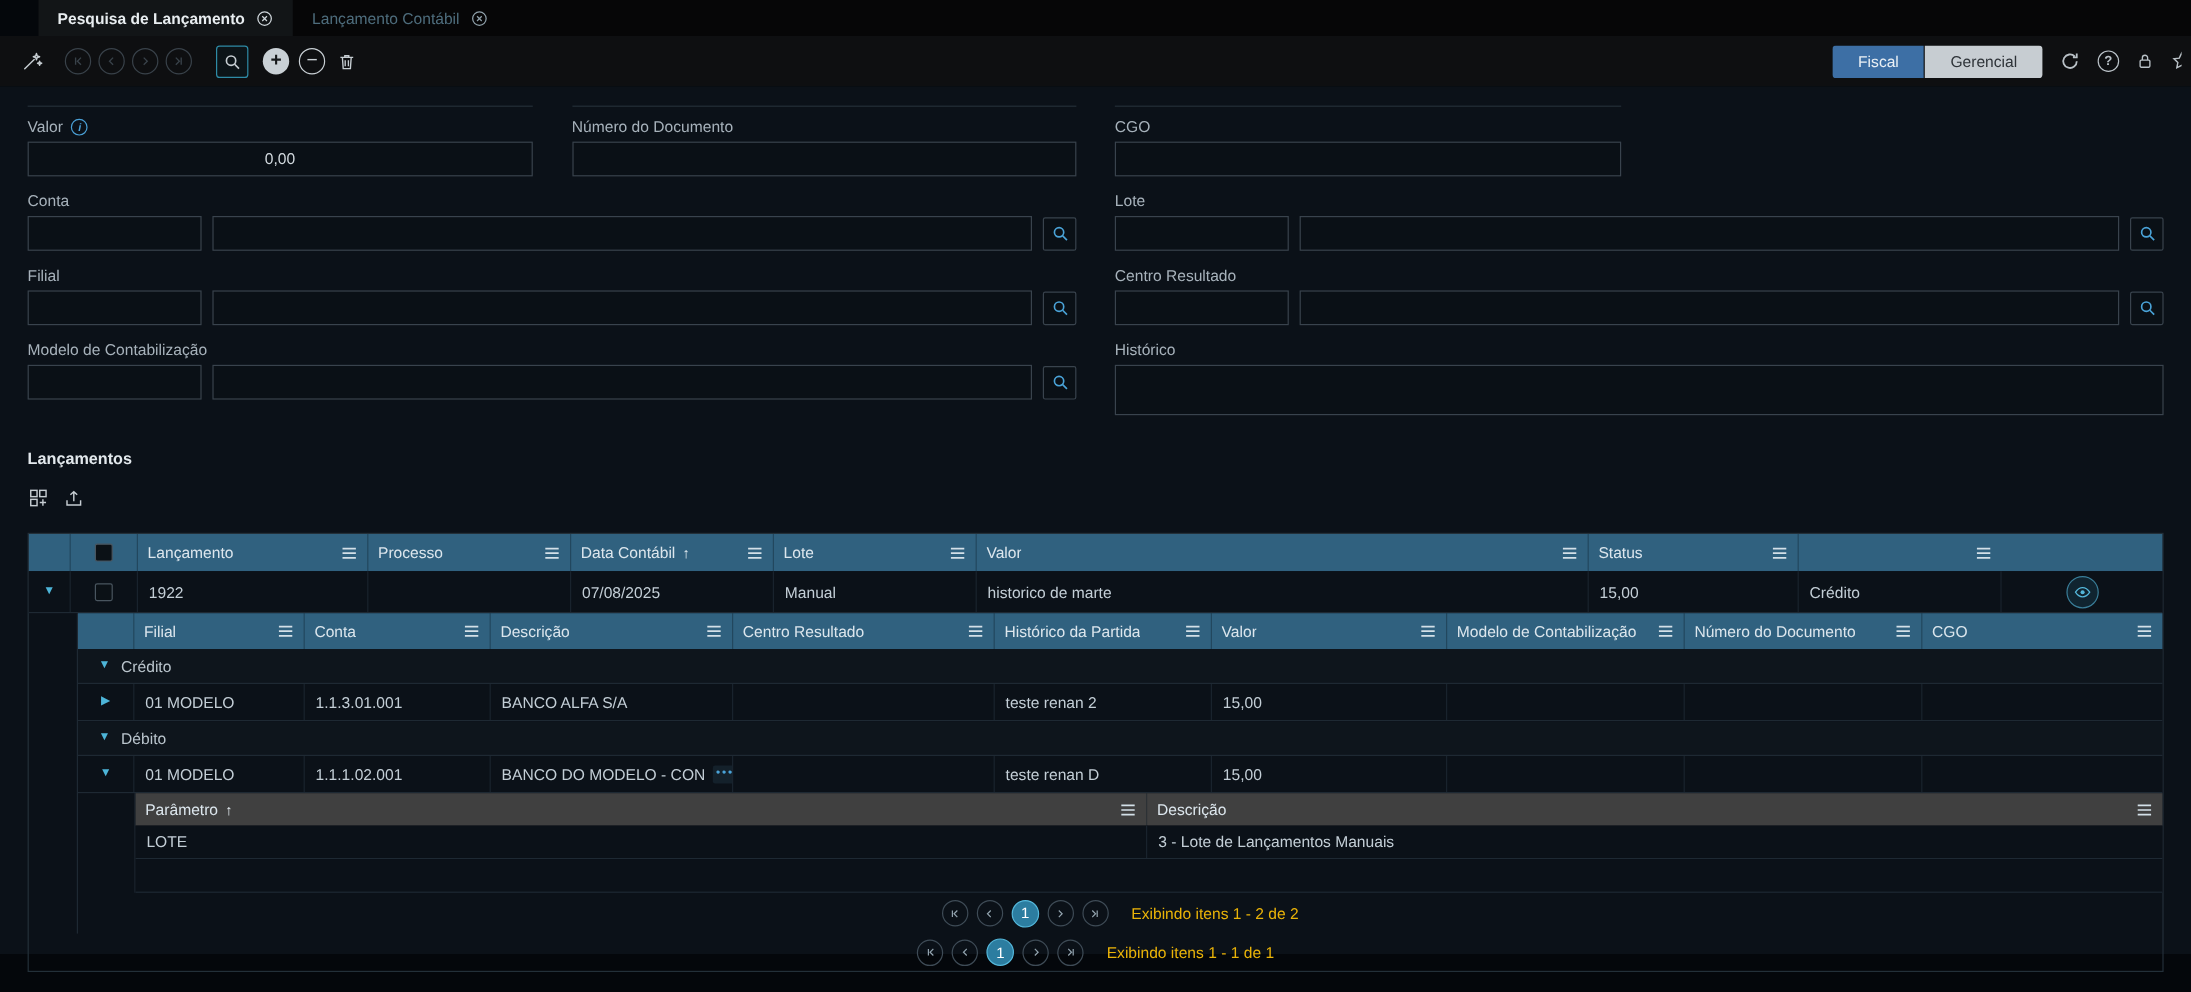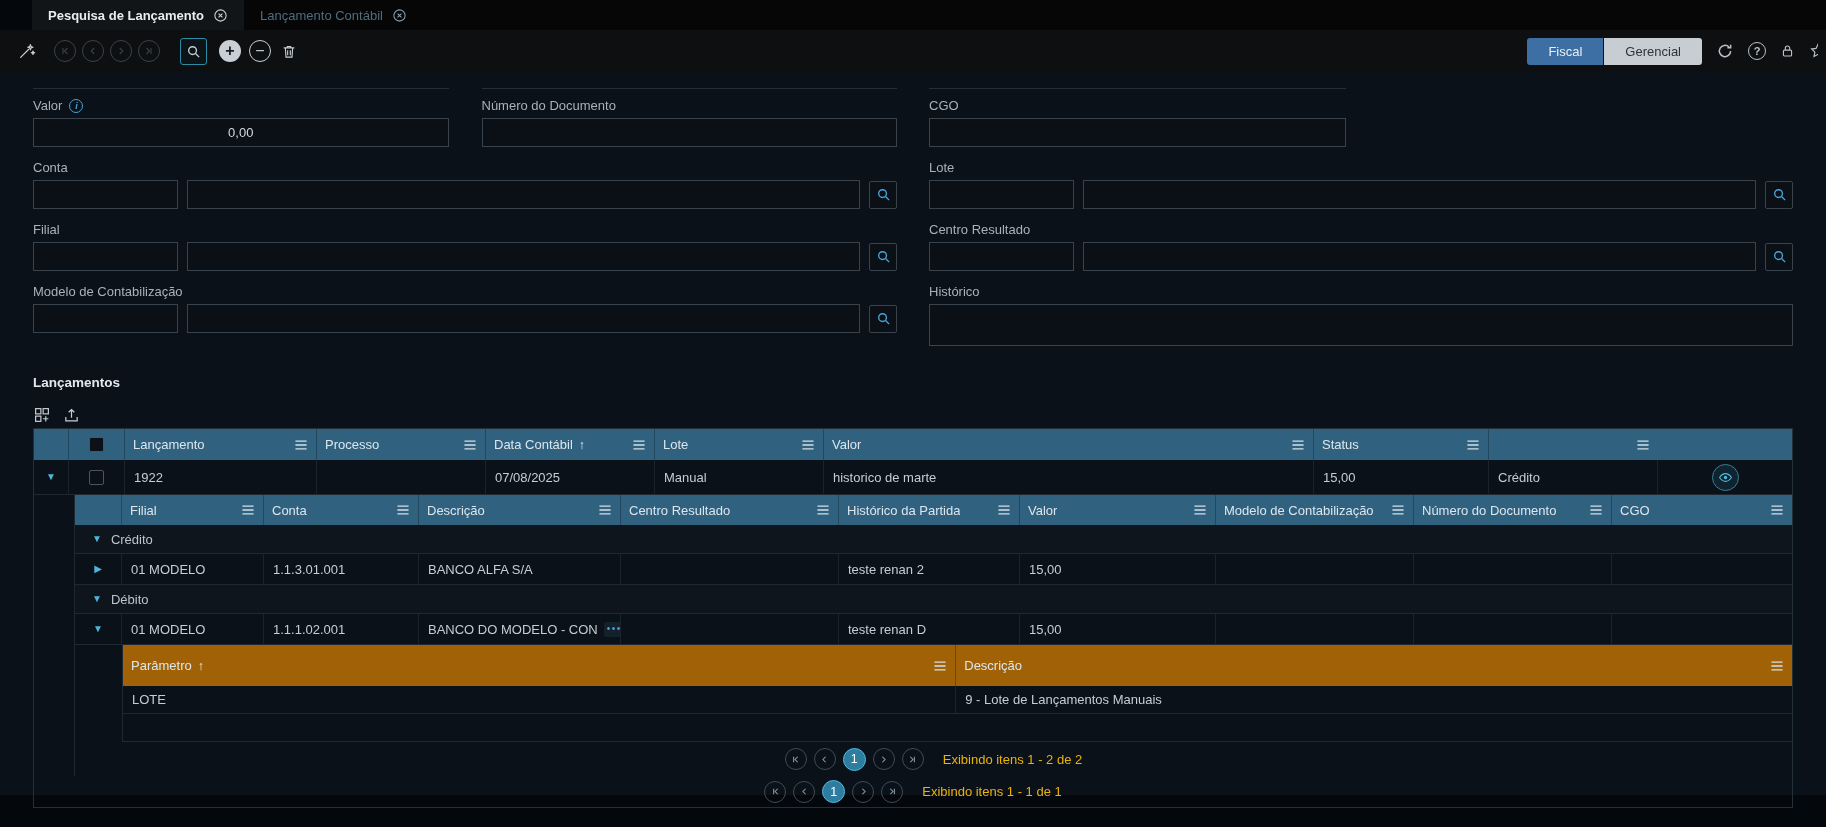--- a/index.html
+++ b/index.html
@@ -24,21 +24,21 @@
   .circle-minus { width:22px; height:22px; border-radius:50%; border:1.5px solid #c9d0d5; color:#c9d0d5; display:flex; align-items:center; justify-content:center; font-size:16px; margin-right:10px; cursor:pointer; }
   .tb-right { display:flex; align-items:center; overflow:hidden; }
   .seg-btn { height:27px; padding:0 21px; border:none; font-size:13px; cursor:pointer; font-family:inherit; }
   .btn-fiscal { background:#3d6fa5; color:#eaf0f5; border-radius:3px 0 0 3px; }
   .btn-gerencial { background:#c7cdd2; color:#2e3338; border-radius:0 3px 3px 0; margin-left:1px; }
   .tb-right .tb-ic { margin-left:14px; color:#b9c1c7; }
   .help-circle { width:18px; height:18px; border:1.6px solid #b9c1c7; border-radius:50%; font-size:11px; font-weight:bold; }
   .star-cut { margin-right:-9px; }
 
   
-  .content { background:#0b1118; height:723px; padding:16px 33px 0; }
+  .content { background:#0b1118; height:723px; padding:16px 23px 0; }
   .formgrid { display:grid; grid-template-columns:1fr 1fr; column-gap:32px; row-gap:13px; }
   .cell2 { display:flex; gap:33px; }
   .cell2 > .field { flex:1; }
   .half48 > .field { width:48.3%; }
   .label-row { display:flex; align-items:center; gap:7px; margin-bottom:5px; }
   .lbl { font-size:13px; color:#a7b2bb; }
   .topline { border-top:1px solid #232e37; padding-top:9px; }
   .inp { height:29px; width:100%; background:#0a1016; border:1px solid #39434d; color:#d2d9de; padding:0 8px; font-size:13px; font-family:inherit; }
   .inp.num { text-align:center; }
   textarea.inp { height:42px; resize:none; padding-top:5px; }
@@ -46,21 +46,21 @@
   .lookup .code { width:145px; flex:none; }
   .lookup .desc { flex:1; }
   .search-btn { width:28px; height:28px; flex:none; background:#0a1016; border:1px solid #39434d; border-radius:2px; color:#4aa3d8; display:flex; align-items:center; justify-content:center; cursor:pointer; }
   .info-ic { width:14px; height:14px; border:1.3px solid #4aa0d6; border-radius:50%; color:#4aa0d6; font-size:9px; font-weight:bold; display:flex; align-items:center; justify-content:center; font-style:italic; cursor:pointer; }
 
   
   .section-title { margin-top:26px; font-weight:bold; color:#e2e8ec; font-size:13.5px; }
   .grid-tools { margin-top:16px; display:flex; gap:12px; color:#b6bfc5; }
   .grid-tools .tb-ic { cursor:pointer; }
 
-  .dtable { margin-top:4px; border:1px solid #233039;
+  .dtable { margin-top:20px; border:1px solid #233039;
     --mainCols: 35px 56px 192px 169px 169px 169px minmax(0,1fr) 175px 169px 134px;
     --detCols: 47px 142px 155px 202px 218px 181px 196px 198px 198px minmax(0,1fr); }
   .o-header { display:grid; grid-template-columns:var(--mainCols); background:#30617f; height:31px; }
   .d-header { display:grid; grid-template-columns:var(--detCols); background:#30617f; height:30px; }
   .hcell { display:flex; align-items:center; justify-content:space-between; gap:6px; padding:0 8px; color:#dce6ed; font-size:13px; border-right:1px solid rgba(8,24,34,.35); overflow:hidden; white-space:nowrap; }
   .hcell:last-child { border-right:none; }
   .hlabel { display:flex; align-items:center; gap:6px; overflow:hidden; }
   .sort { color:#e6eef3; font-size:12px; }
   .menu-ic { width:14px; height:12px; color:#d3e0e8; flex:none; cursor:pointer; }
   .hcell.center { justify-content:center; }
@@ -71,21 +71,21 @@
   .cell:last-child { border-right:none; }
   .cell.center { justify-content:center; padding:0; }
   .chev { color:#4db5d8; font-size:10px; cursor:pointer; line-height:1; }
   .cbx { width:15px; height:15px; border:1px solid #49555f; background:#0b1116; border-radius:2px; cursor:pointer; flex:none; }
   .eye-btn { width:27px; height:27px; border:1.5px solid #3a7e99; border-radius:50%; background:#102430; color:#54b7da; display:flex; align-items:center; justify-content:center; cursor:pointer; }
   .dots { color:#4aa3d8; background:#14212b; font-size:10px; letter-spacing:1.5px; padding:1px 3px 3px; margin-left:6px; border-radius:2px; cursor:pointer; }
 
   .o-detail { margin-left:40px; border-left:1px solid #1e2933; }
   .group-row { height:29px; display:flex; align-items:center; gap:9px; padding-left:17px; background:#0e151c; border-bottom:1px solid #1e2933; color:#bac5cd; cursor:pointer; }
   .p-wrap { margin-left:47px; border-left:1px solid #1e2933; }
-  .p-header { display:grid; grid-template-columns:1fr 1.003fr; background:#a16207; height:41px; }
+  .p-header { display:grid; grid-template-columns:1fr 1.003fr; background:#404040; height:27px; }
   .p-row { display:grid; grid-template-columns:1fr 1.003fr; height:28px; border-bottom:1px solid #1e2933; background:#0b1118; }
 
   .pager { height:34px; display:flex; align-items:center; justify-content:center; gap:7px; }
   .pager.outer { height:31px; }
   .pg-ic { width:22px; height:22px; border:1.4px solid #3e4b56; border-radius:50%; display:flex; align-items:center; justify-content:center; color:#93a4af; cursor:pointer; flex:none; }
   .pg-num { width:23px; height:23px; border-radius:50%; background:#2c7da0; border:1.4px solid #54b7da; color:#fff; display:flex; align-items:center; justify-content:center; font-size:12.5px; cursor:pointer; flex:none; }
   .pg-info { margin-left:12px; font-size:13px; color:#eab308; }
 </style>
 </head>
 <body>
@@ -526,21 +526,21 @@
                 <span class="hlabel">
                   <span>Descrição</span>
                 </span>
                 <svg class="menu-ic" viewBox="0 0 16 14">
                   <path d="M1.5 2.5h13M1.5 7h13M1.5 11.5h13" stroke="currentColor" stroke-width="1.7" fill="none"></path>
                 </svg>
               </div>
           </div>
           <div class="p-row">
             <div class="cell">LOTE</div>
-            <div class="cell">9 - Lote de Lançamentos Manuais</div>
+            <div class="cell">3 - Lote de Lançamentos Manuais</div>
           </div>
           <div class="p-row">
           </div>
         </div>
 
         <div class="pager">
           <span class="pg-ic">
               <svg width="11" height="11" viewBox="0 0 24 24">
                 <path d="M17 6l-6 6 6 6M8 6v12" fill="none" stroke="currentColor" stroke-width="2.2"></path>
               </svg>

